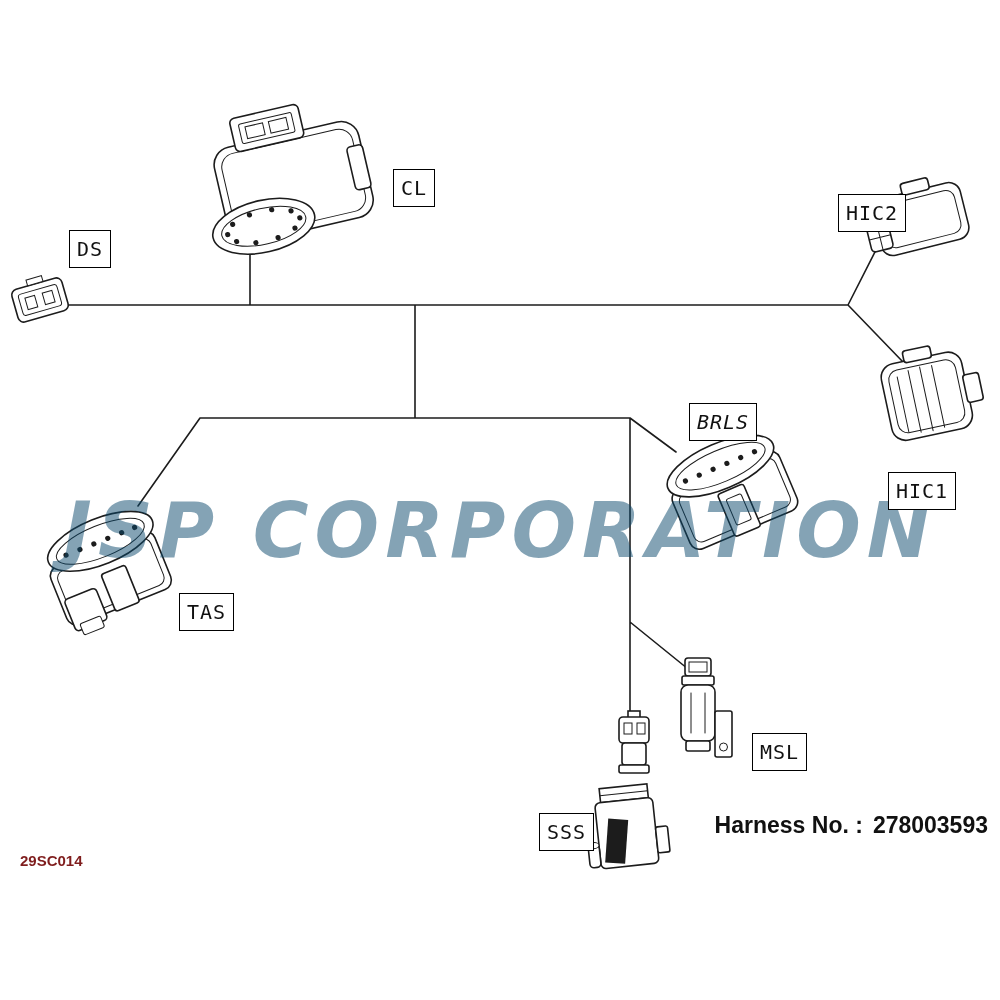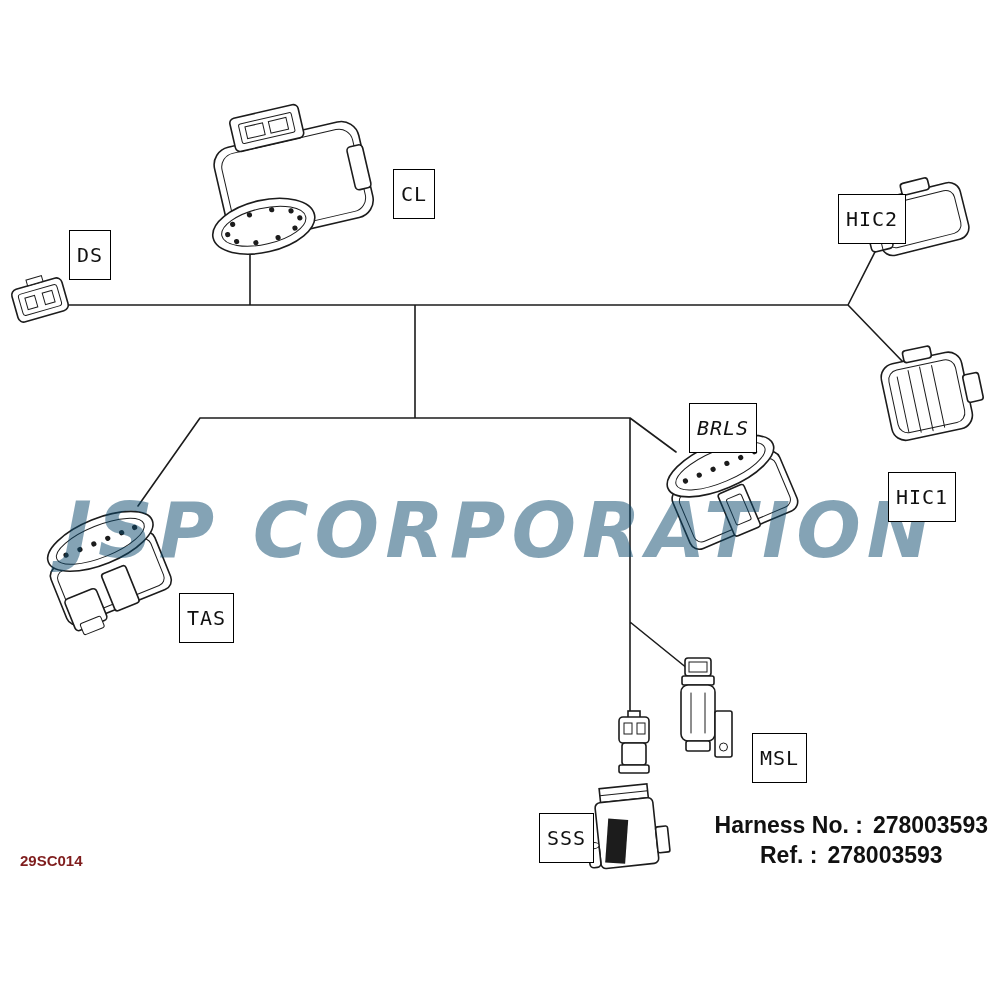--- a/index.html
+++ b/index.html
@@ -5,21 +5,21 @@
   html,body{margin:0;padding:0;background:#fff;}
   #stage{position:relative;width:1000px;height:1000px;background:#fff;overflow:hidden;
          font-family:"Liberation Sans",sans-serif;}
   #wiring{position:absolute;left:0;top:0;}
   .ln{stroke:#1c1c1c;stroke-width:1.6;fill:none;stroke-linecap:round;}
   .sh{stroke:#1c1c1c;stroke-width:1.6;fill:#ffffff;}
   .thin{stroke-width:1;}
   .dk{fill:#1c1c1c;stroke:none;}
   .conn-label{position:absolute;border:1.6px solid #000;background:#fff;
       font-family:"DejaVu Sans Mono",monospace;font-size:20px;font-weight:500;
-      color:#111;padding:12px 7px;line-height:24px;letter-spacing:1px;}
+      color:#111;padding:6px 7px;line-height:24px;letter-spacing:1px;}
   #watermark{position:absolute;left:50%;top:486px;transform:translateX(-50%);
       font-family:"DejaVu Sans",sans-serif;font-size:76px;font-weight:800;font-style:italic;
       color:#0c4a6e;opacity:0.5;letter-spacing:6px;white-space:nowrap;pointer-events:none;}
   #diagram-code{position:absolute;left:20px;top:852px;font-size:15px;font-weight:700;color:#7f1d1d;}
   #footer-refs{position:absolute;right:12px;top:810px;text-align:center;color:#111;}
   .ref-row{font-size:23px;font-weight:700;line-height:30px;}
   .ref-row .lbl{margin-right:10px;}
 </style>
 </head>
 <body>
@@ -160,18 +160,15 @@
   <div class="conn-label" style="left:179px;top:593px;">TAS</div>
   <div class="conn-label" style="left:752px;top:733px;">MSL</div>
   <div class="conn-label" style="left:539px;top:813px;">SSS</div>
 
   <div id="diagram-code">29SC014</div>
 
   <div id="footer-refs">
     <div class="ref-row">
       <span class="lbl">Harness No. :</span><span>278003593</span>
     </div>
-    <div class="ref-row">
-      <span class="lbl">Ref. :</span><span>278003593</span>
-    </div>
   </div>
 
 </div>
 
 </body></html>

